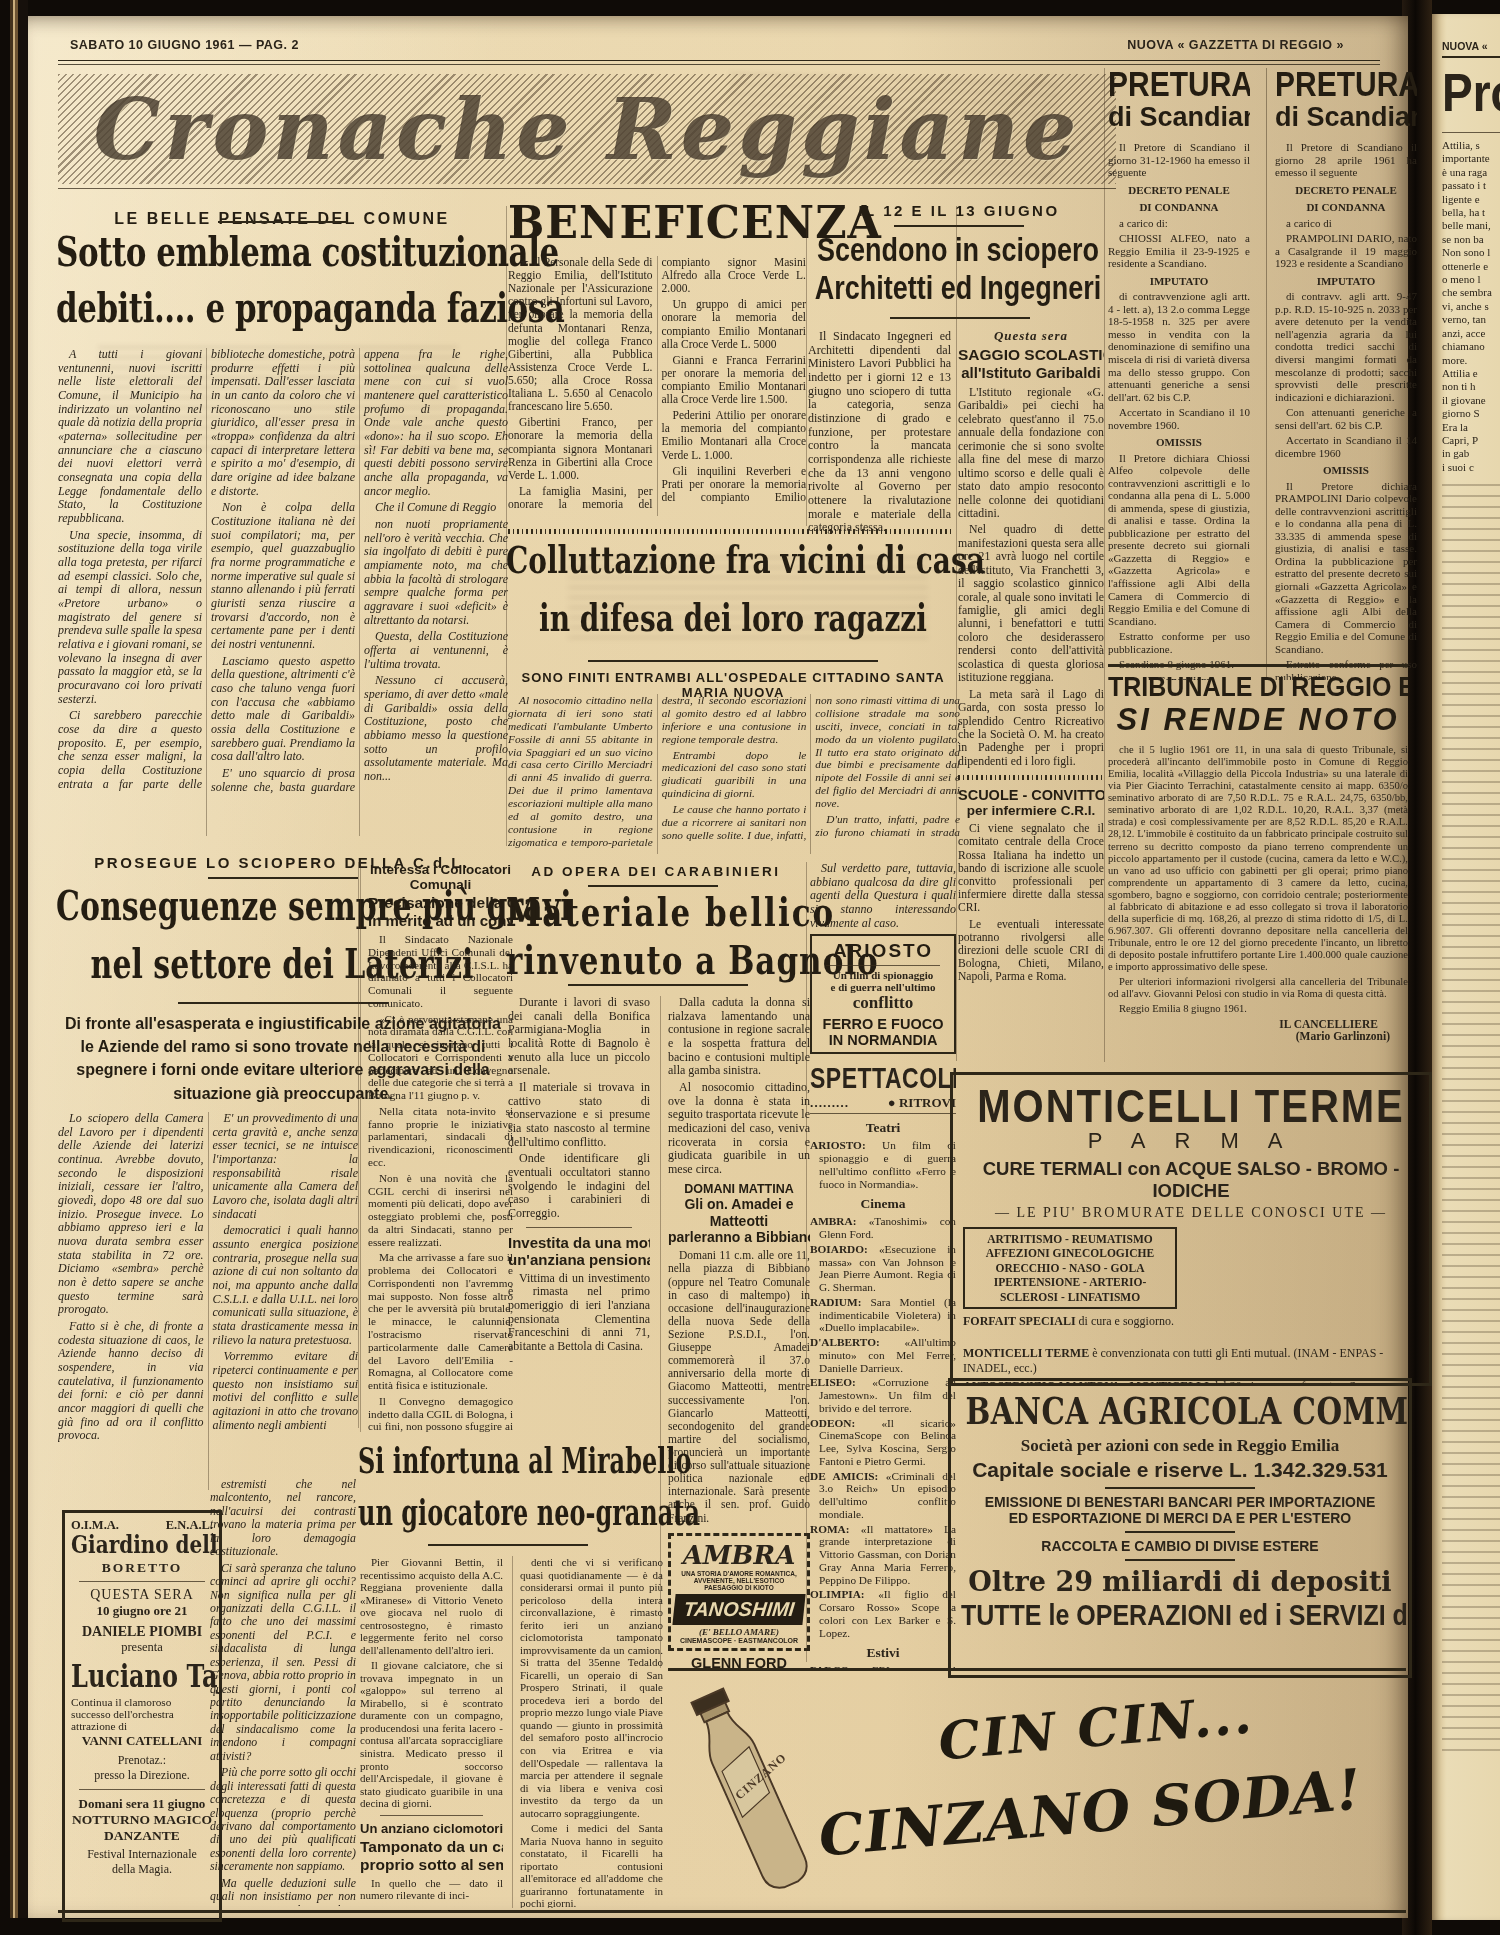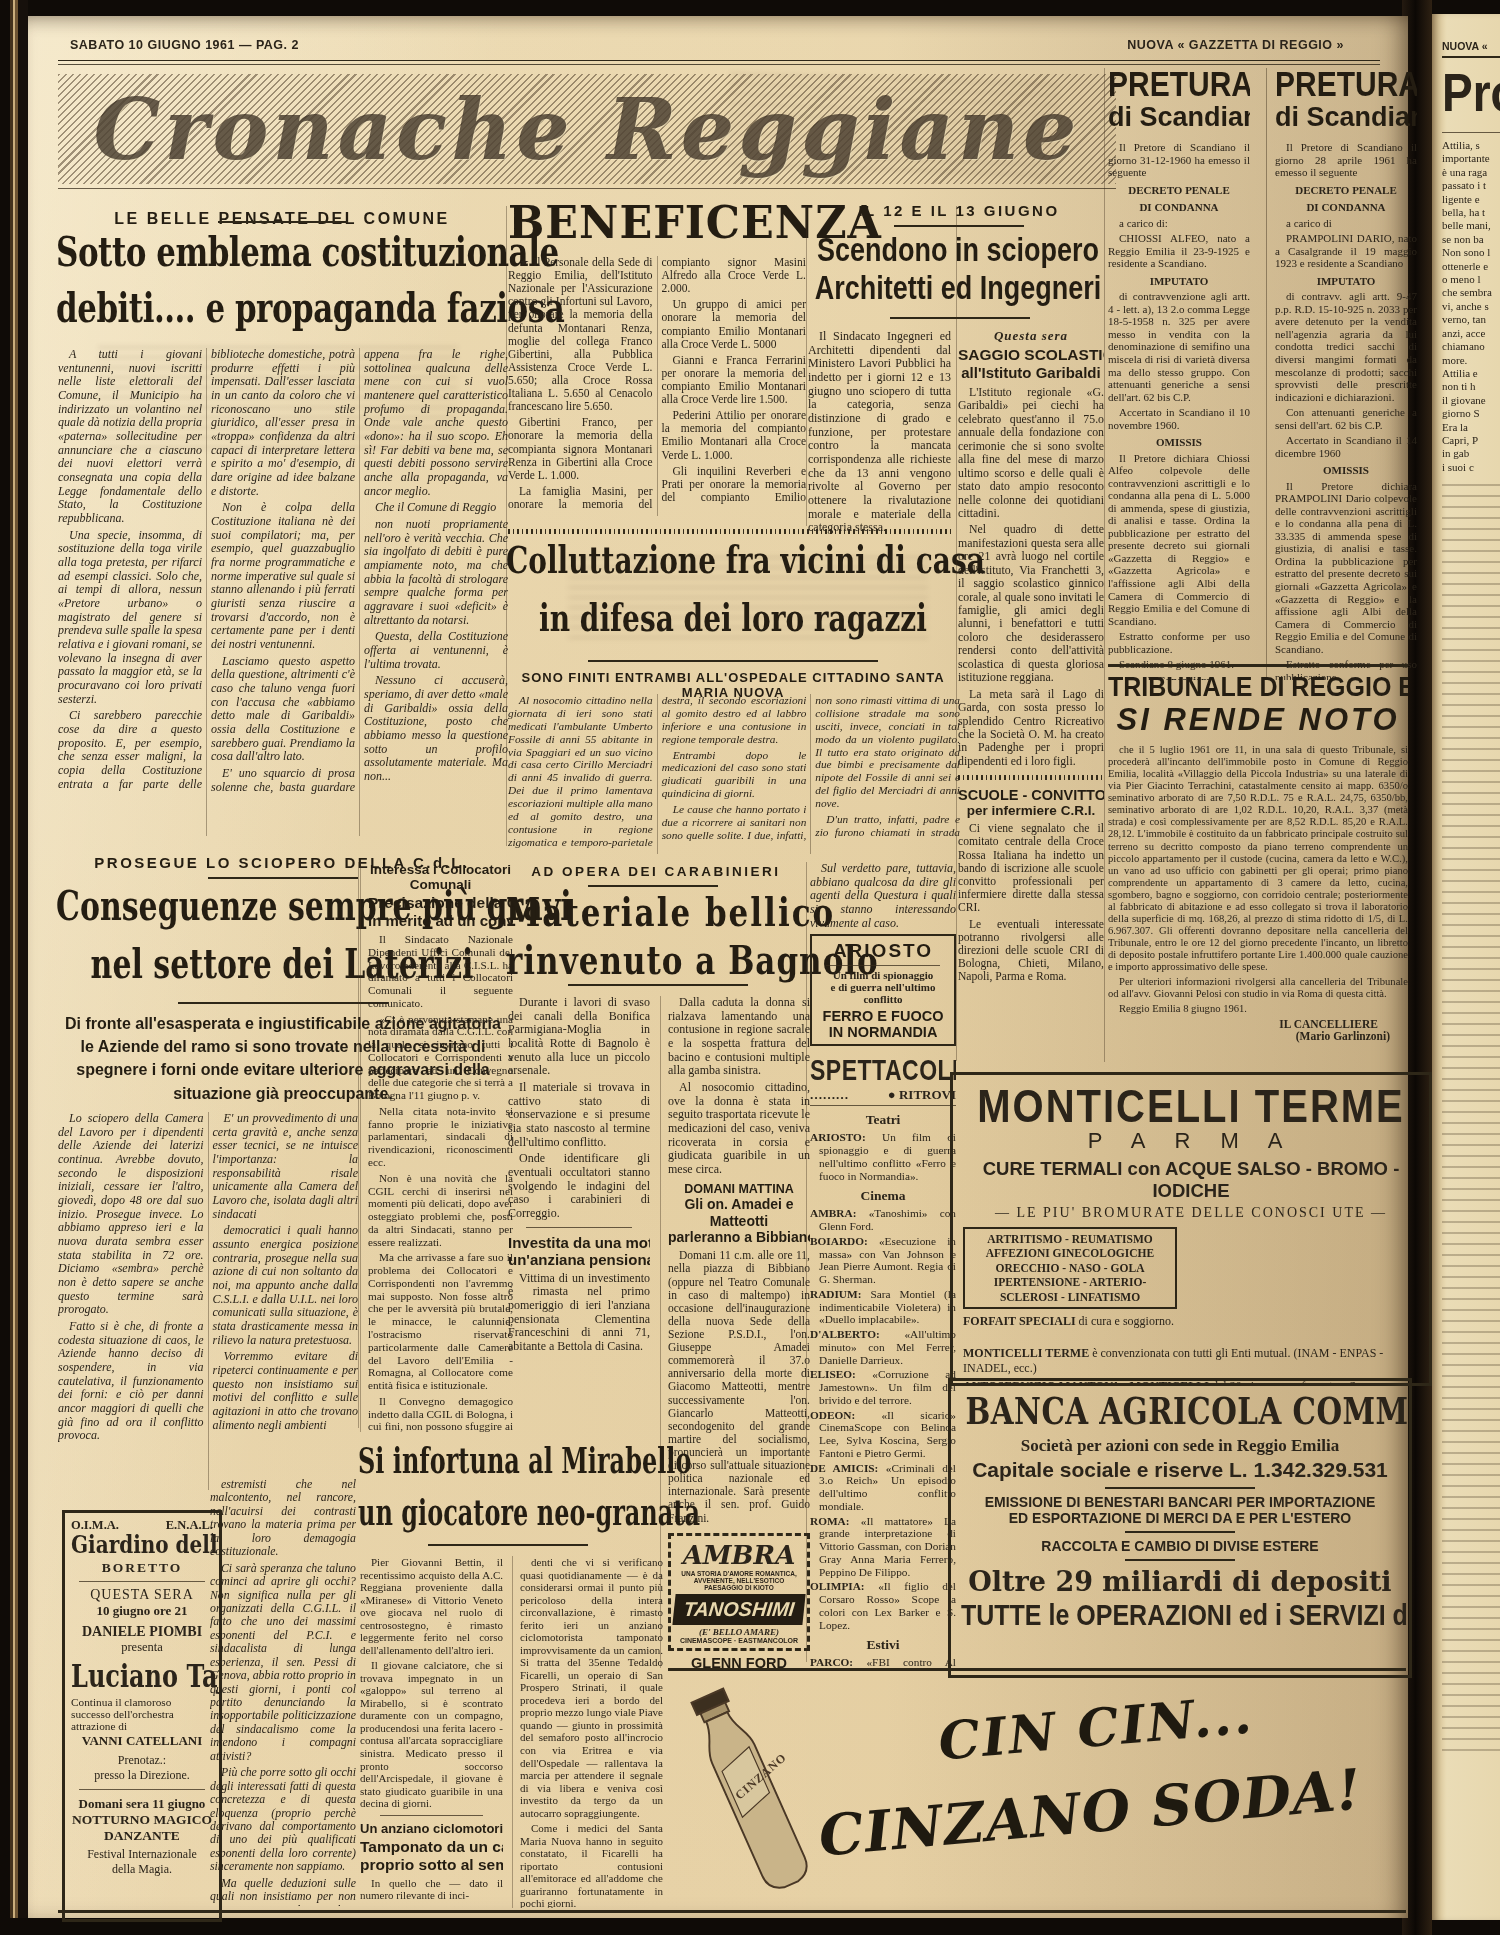--- a/index.html
+++ b/index.html
@@ -252,21 +252,21 @@
 
   <div class="abs stack" style="left:782px;top:846px;width:146px;height:806px">
     <div class="bd it">
       <p>Sul verdetto pare, tuttavia, abbiano qualcosa da dire gli agenti della Questura i quali si stanno interessando vivamente al caso.</p>
     </div>
     <div class="adbox ctr" style="padding:4px 4px;margin-top:4px">
       <div class="hls" style="font-size:19px;letter-spacing:2px">ARIOSTO</div>
       <div class="hair" style="margin:3px 10px"></div>
       <div style="font-size:11px;font-weight:bold">Un film di spionaggio</div>
       <div style="font-size:11px;font-weight:bold">e di guerra nell'ultimo</div>
-      <div style="font-size:11px;font-weight:bold">conflitto</div>
+      <div style="font-size:17px;font-weight:bold">conflitto</div>
       <div class="hls" style="font-size:14.5px;margin-top:3px">FERRO E FUOCO</div>
       <div class="hls" style="font-size:14.5px">IN NORMANDIA</div>
     </div>
     <div style="margin-top:8px">
       <div style="font-family:'Liberation Sans',sans-serif;font-weight:900;font-size:23px;letter-spacing:.5px;transform:scaleY(1.25);transform-origin:left top">SPETTACOLI</div>
       <div style="display:flex;justify-content:space-between;align-items:baseline;margin-top:6px">
         <span style="font-weight:900;font-style:italic;font-size:13px">………</span>
         <span style="font-weight:900;font-size:13px">● RITROVI</span>
       </div>
       <div class="hair" style="margin-top:2px"></div>

